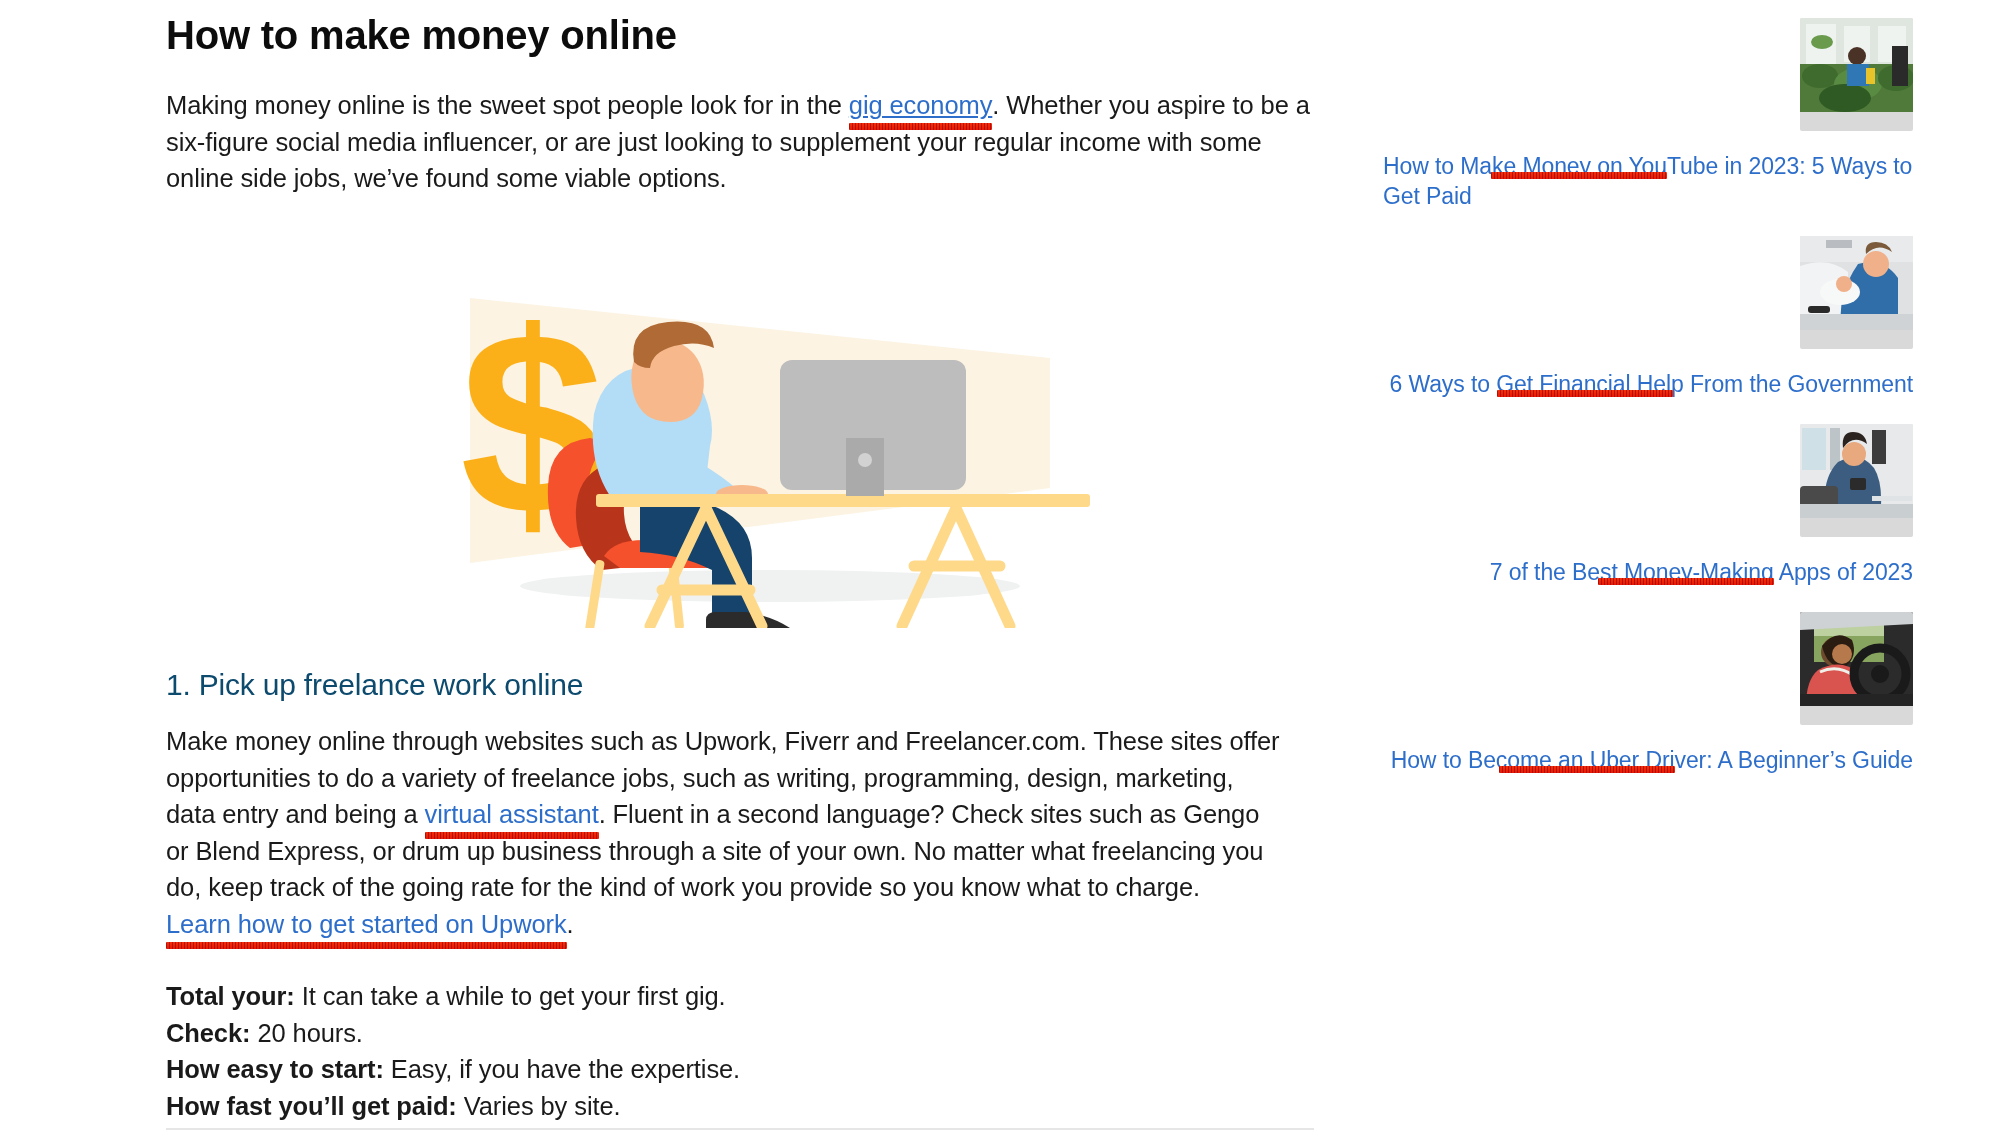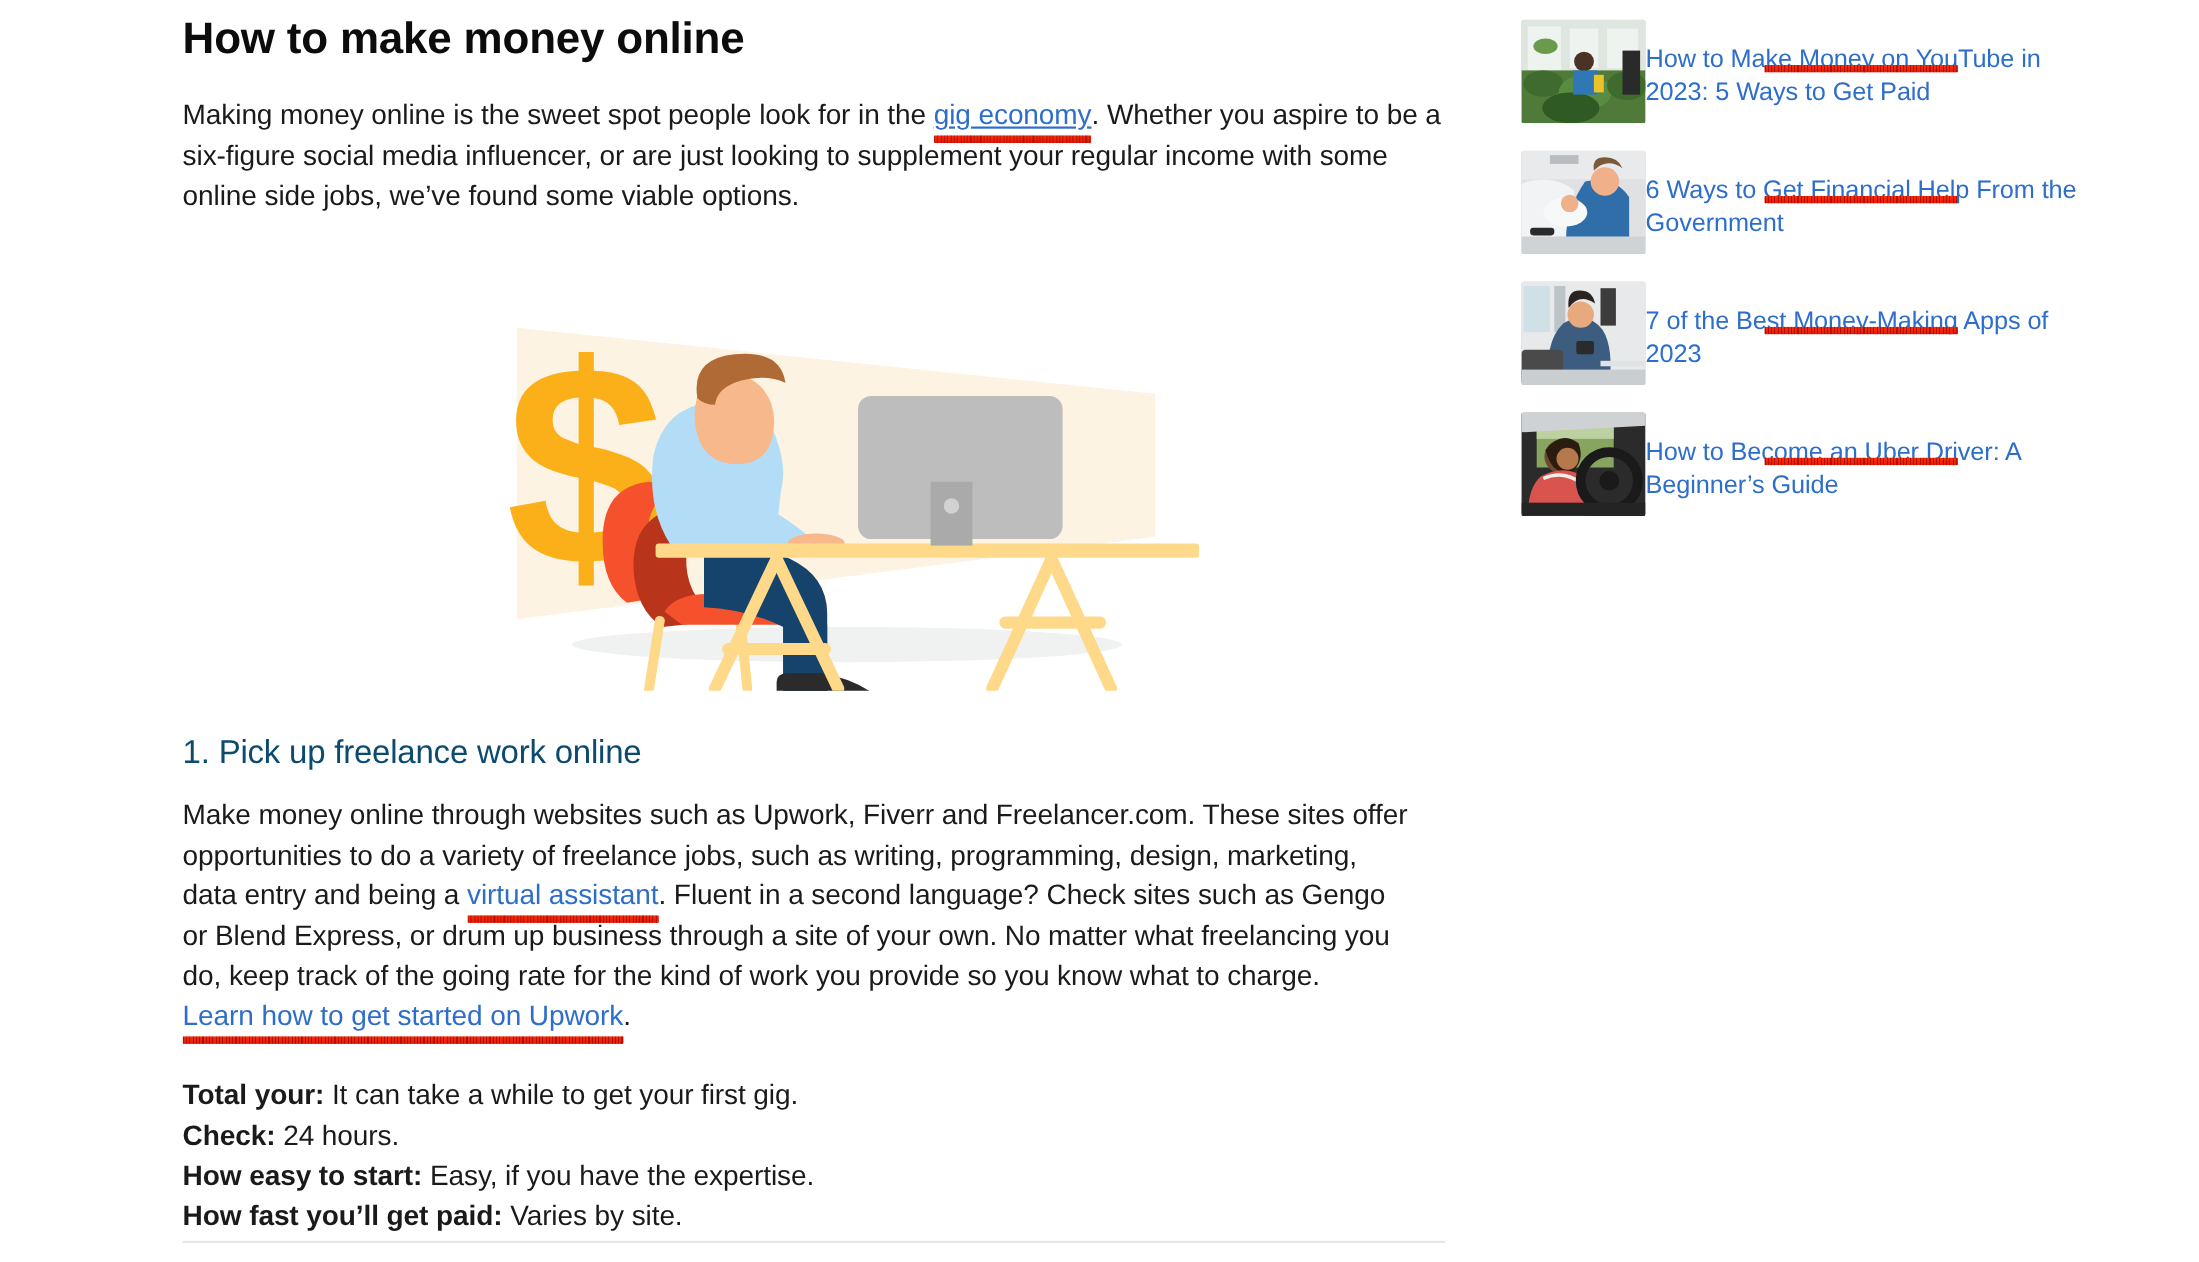--- a/index.html
+++ b/index.html
@@ -118,22 +118,24 @@
 
   
   .sidebar {
     position: absolute;
     left: 1383px;
     top: 18px;
     width: 530px;
   }
   .side-item {
     display: flex;
-    align-items: center;
+    align-items: flex-end;
+    gap: 14px;
     margin-bottom: 25px;
+    flex-direction: column;
   }
   .thumb {
     width: 113px;
     height: 94px;
     flex: 0 0 113px;
     border-radius: 2px;
     overflow: hidden;
     position: relative;
     background: #d9d9d9;
   }
@@ -177,21 +179,21 @@
 
     <p class="body-para" style="position:absolute; top:723px; left:0; width:1120px; padding-top:0;">
       <span>Make money online through websites such as Upwork, Fiverr and Freelancer.com. These sites offer opportunities to do a variety of freelance jobs, such as writing, programming, design, marketing, data entry and being a </span><a class="link" href="#"><span>virtual assistant</span><span class="redact"></span></a><span>. Fluent in a second language? Check sites such as Gengo or Blend Express, or drum up business through a site of your own. No matter what freelancing you do, keep track of the going rate for the kind of work you provide so you know what to charge. </span><a class="link" href="#"><span>Learn how to get started on Upwork</span><span class="redact"></span></a><span>.</span>
     </p>
 
     <div class="stats" style="position:absolute; top:978px; left:0; width:1147px;">
       <div>
         <b>Total your:</b><span> It can take a while to get your first gig.</span>
       </div>
       <div>
-        <b>Check:</b><span> 24 hours.</span>
+        <b>Check:</b><span> 20 hours.</span>
       </div>
       <div>
         <b>How easy to start:</b><span> Easy, if you have the expertise.</span>
       </div>
       <div>
         <b>How fast you’ll get paid:</b><span> Varies by site.</span>
       </div>
     </div>
 
   </div>

